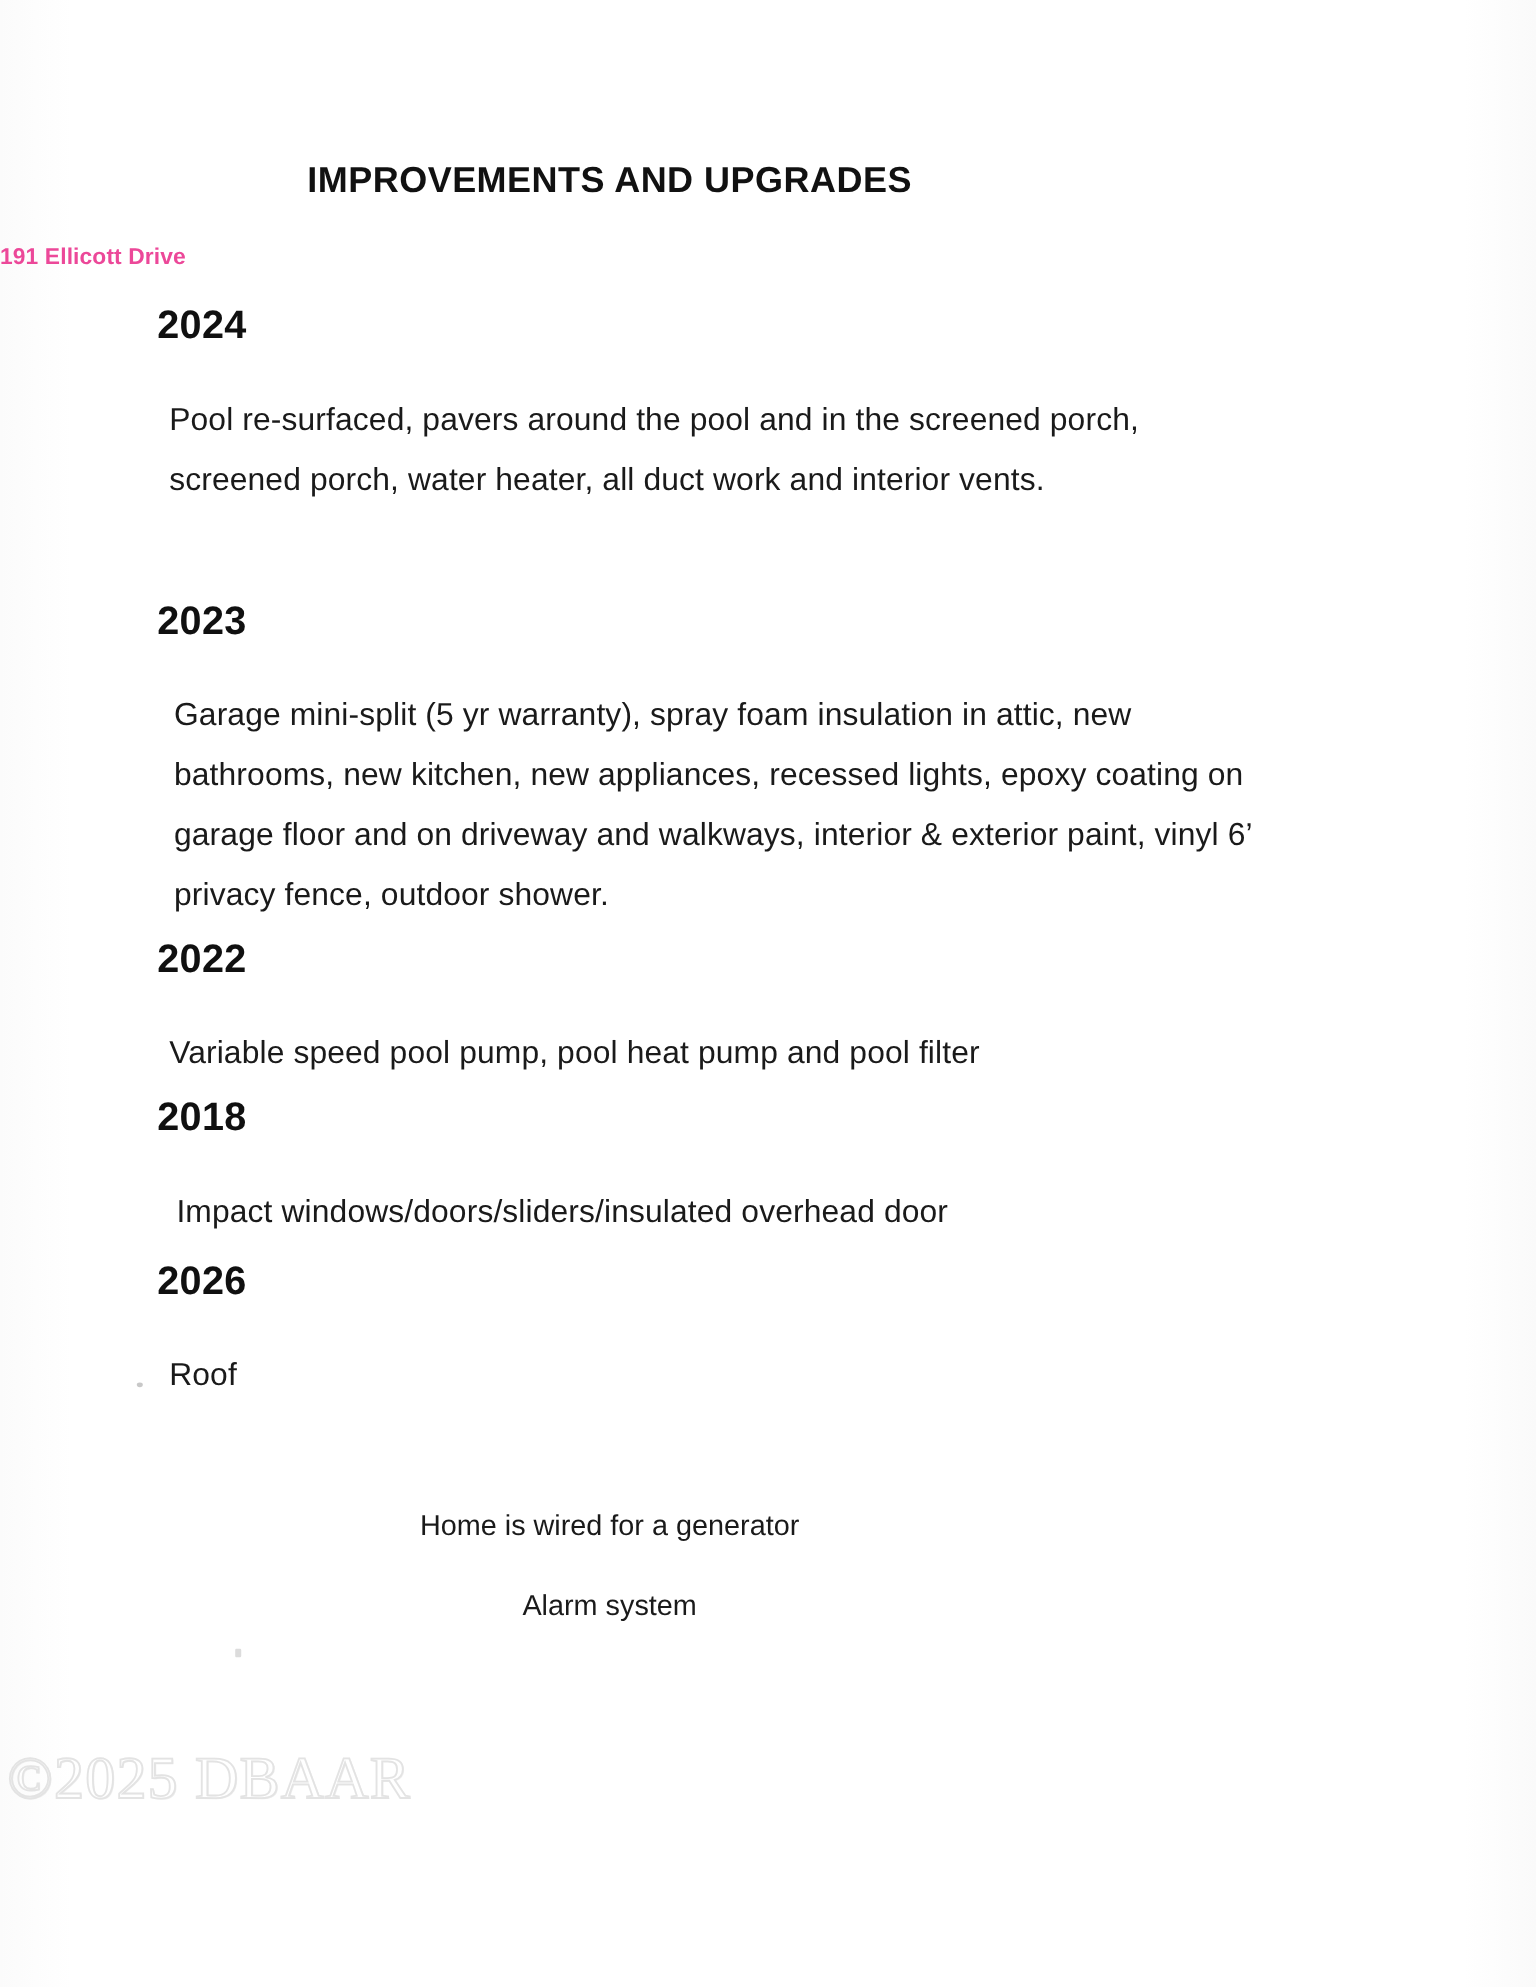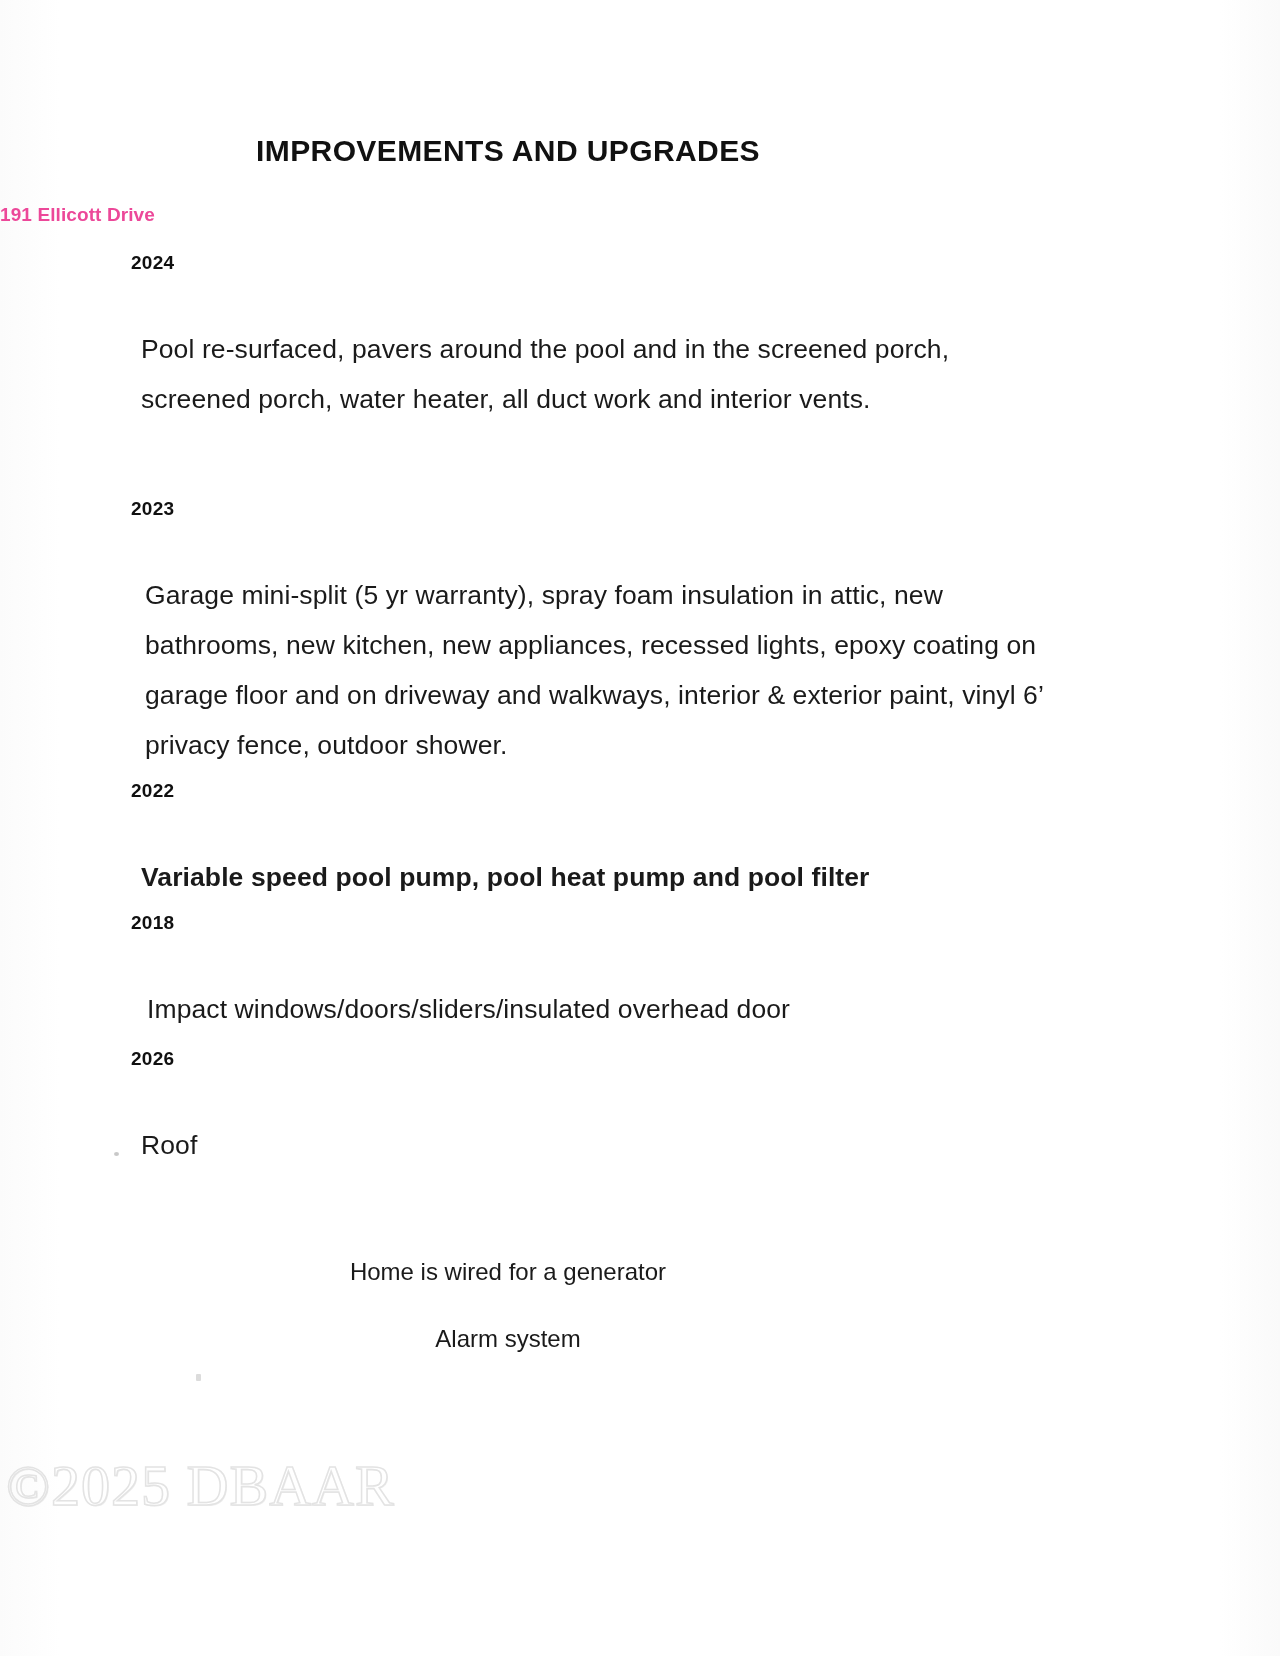--- a/index.html
+++ b/index.html
@@ -58,21 +58,21 @@
 
   
   .content {
     position: absolute;
     left: 131px;
     top: 252px;
     width: 930px;
   }
 
   .year {
-    font-size: 19px;
+    font-size: 33px;
     font-weight: bold;
     color: #101010;
     letter-spacing: 0.3px;
     margin: 0 0 0 0;
   }
 
   .para {
     font-size: 26.5px;
     line-height: 50px;
     color: #1a1a1a;
@@ -81,21 +81,21 @@
     letter-spacing: 0.1px;
   }
 
   .sec-2024 .year { position: absolute; top: 0px; left: 0; }
   .sec-2024 .para { position: absolute; top: 62px; left: 0; width: 900px; }
 
   .sec-2023 .year { position: absolute; top: 246px; left: 0; }
   .sec-2023 .para { position: absolute; top: 308px; left: 4px; width: 928px; }
 
   .sec-2022 .year { position: absolute; top: 528px; left: 0; text-align: right; }
-  .sec-2022 .para { position: absolute; top: 590px; left: 0; font-weight: bold; }
+  .sec-2022 .para { position: absolute; top: 590px; left: 0; }
 
   .sec-2018 .year { position: absolute; top: 660px; left: 0; }
   .sec-2018 .para { position: absolute; top: 722px; left: 6px; }
 
   .sec-2017 .year { position: absolute; top: 796px; left: 0; }
   .sec-2017 .para { position: absolute; top: 858px; left: 0; }
 
   
   .notes {
     position: absolute;
@@ -109,21 +109,21 @@
     line-height: 67px;
     color: #1a1a1a;
   }
 
   
   .watermark {
     position: absolute;
     left: 6px;
     top: 1452px;
     font-family: "Liberation Serif", serif;
-    font-size: 58px;
+    font-size: 50px;
     letter-spacing: 1px;
     color: #ffffff;
     -webkit-text-stroke: 1.5px #e2e2e2;
     text-shadow:
       0 0 0 #d8d8d8,
       1px 1px 0 #ededed;
     opacity: 0.95;
     white-space: nowrap;
   }
 

